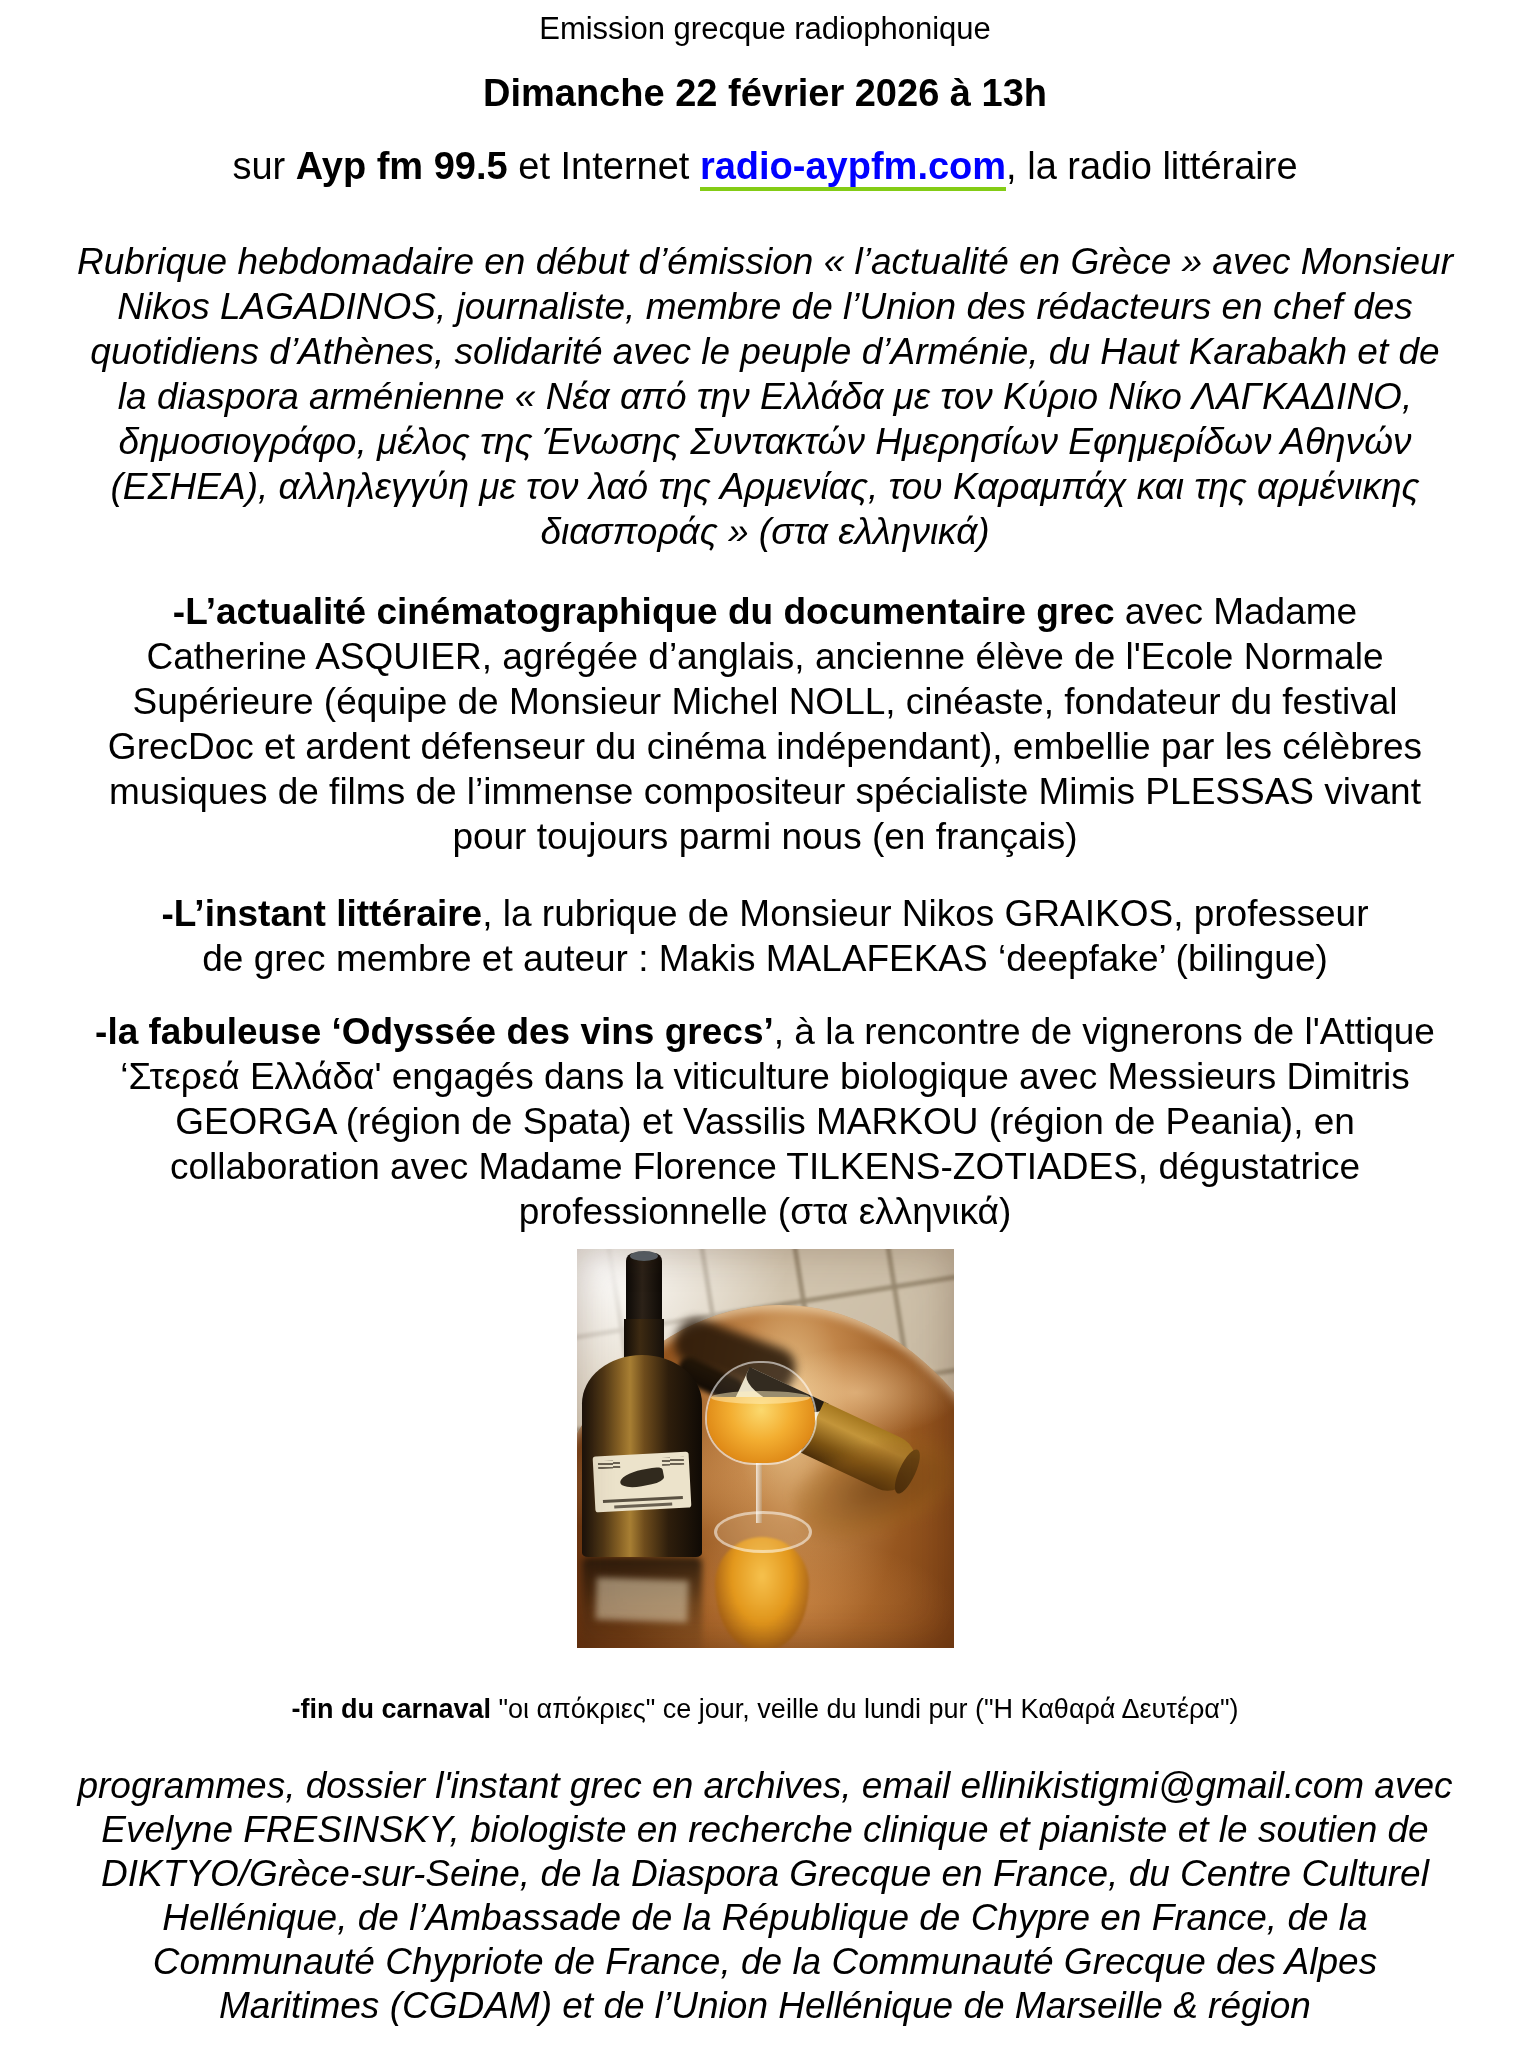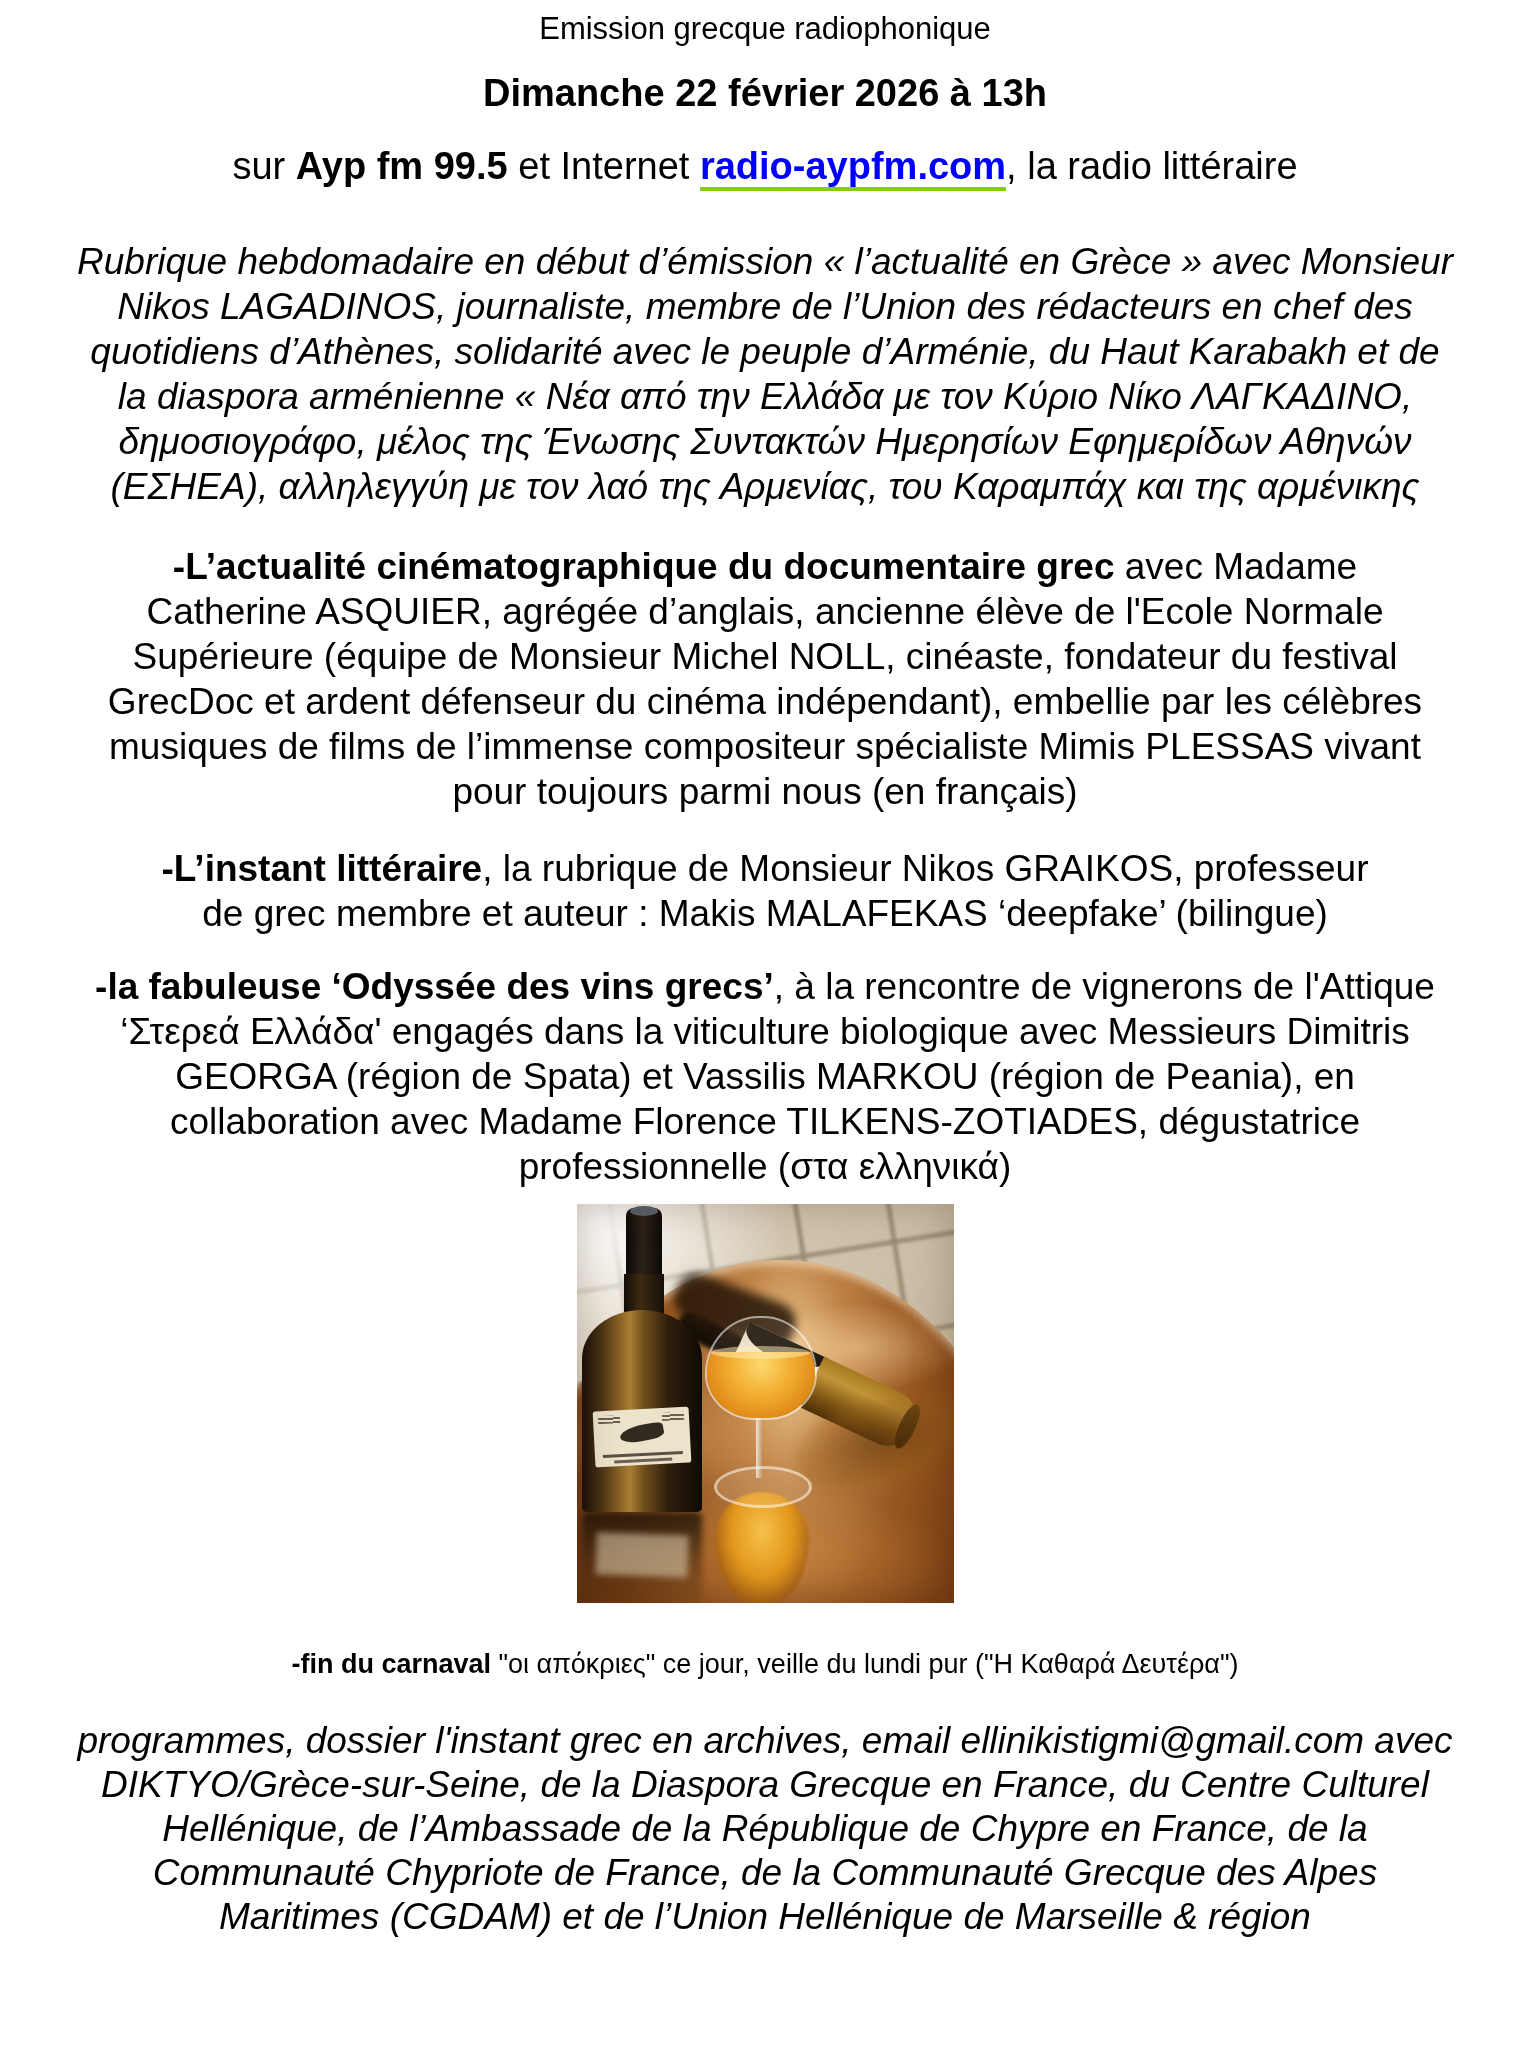--- a/index.html
+++ b/index.html
@@ -95,20 +95,21 @@
 
   <div class="line station"><span>sur </span><b>Ayp fm 99.5</b><span> et Internet </span><a class="link">radio-aypfm.com</a><span>, la radio littéraire</span></div>
 
   <div class="para p-intro">
     <div class="line">Rubrique hebdomadaire en début d’émission « l’actualité en Grèce » avec Monsieur</div>
     <div class="line">Nikos LAGADINOS, journaliste, membre de l’Union des rédacteurs en chef des</div>
     <div class="line">quotidiens d’Athènes, solidarité avec le peuple d’Arménie, du Haut Karabakh et de</div>
     <div class="line">la diaspora arménienne « Νέα από την Ελλάδα με τον Κύριο Νίκο ΛΑΓΚΑΔΙΝΟ,</div>
     <div class="line">δημοσιογράφο, μέλος της Ένωσης Συντακτών Ημερησίων Εφημερίδων Αθηνών</div>
     <div class="line">(ΕΣΗΕΑ), αλληλεγγύη με τον λαό της Αρμενίας, του Καραμπάχ και της αρμένικης</div>
+    <div class="line">διασποράς » (στα ελληνικά)</div>
   </div>
 
   <div class="para p-cinema">
     <div class="line"><b>-L’actualité cinématographique du documentaire grec</b><span> avec Madame</span></div>
     <div class="line">Catherine ASQUIER, agrégée d’anglais, ancienne élève de l'Ecole Normale</div>
     <div class="line">Supérieure (équipe de Monsieur Michel NOLL, cinéaste, fondateur du festival</div>
     <div class="line">GrecDoc et ardent défenseur du cinéma indépendant), embellie par les célèbres</div>
     <div class="line">musiques de films de l’immense compositeur spécialiste Mimis PLESSAS vivant</div>
     <div class="line">pour toujours parmi nous (en français)</div>
   </div>
@@ -167,19 +168,20 @@
     </div>
     <div class="ph-vign"></div>
   </div>
 
   <div class="para p-carn">
     <div class="line"><b>-fin du carnaval</b><span> "οι απόκριες" ce jour, veille du lundi pur ("Η Καθαρά Δευτέρα")</span></div>
   </div>
 
   <div class="para p-foot">
     <div class="line">programmes, dossier l'instant grec en archives, email ellinikistigmi@gmail.com avec</div>
+    <div class="line">Evelyne FRESINSKY, biologiste en recherche clinique et pianiste et le soutien de</div>
     <div class="line">DIKTYO/Grèce-sur-Seine, de la Diaspora Grecque en France, du Centre Culturel</div>
     <div class="line">Hellénique, de l’Ambassade de la République de Chypre en France, de la</div>
     <div class="line">Communauté Chypriote de France, de la Communauté Grecque des Alpes</div>
     <div class="line">Maritimes (CGDAM) et de l’Union Hellénique de Marseille &amp; région</div>
   </div>
 
 </div>
 
 </body></html>

